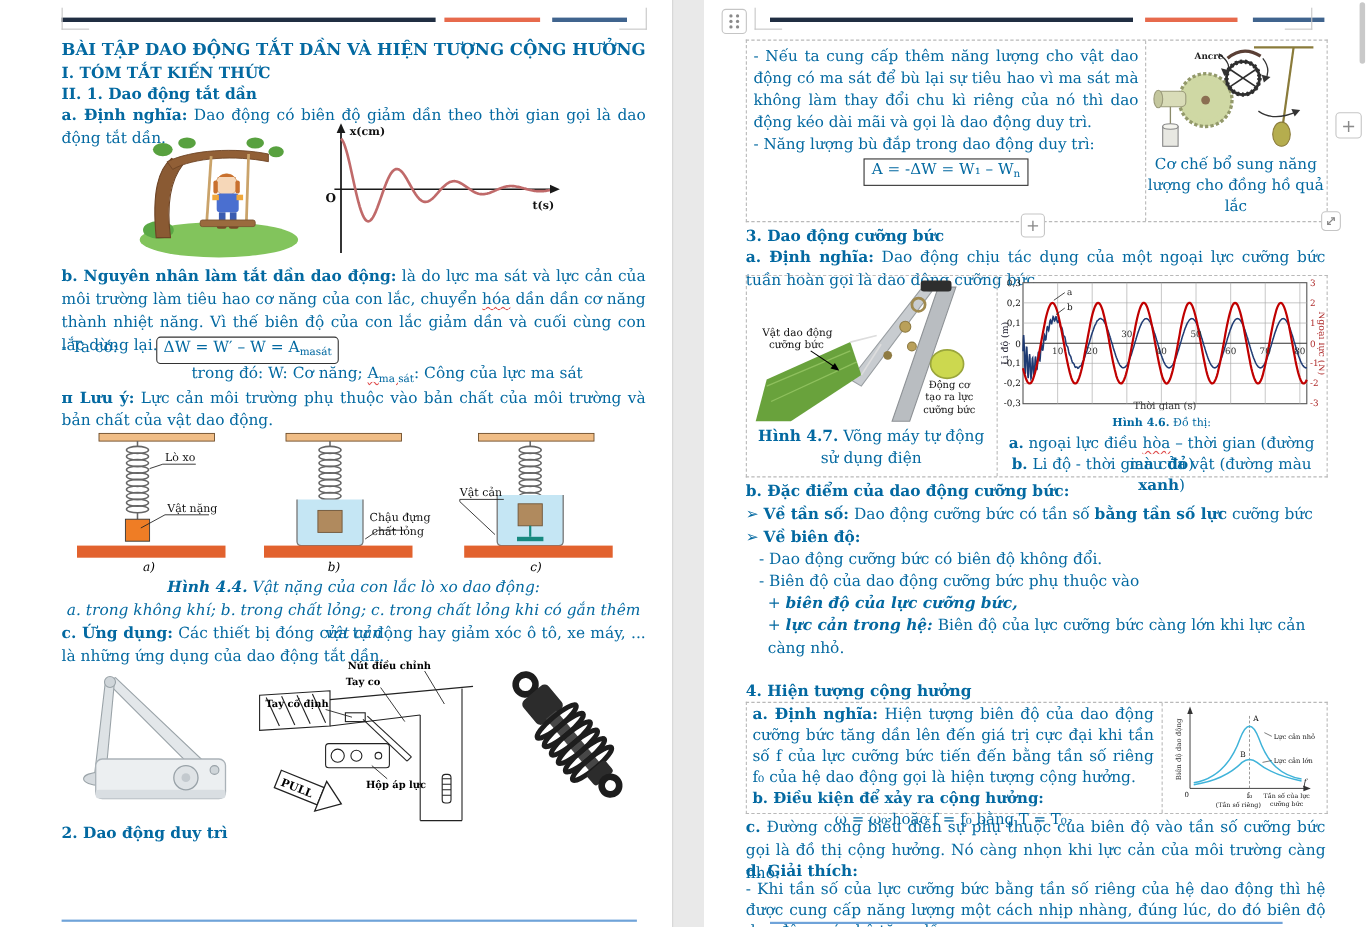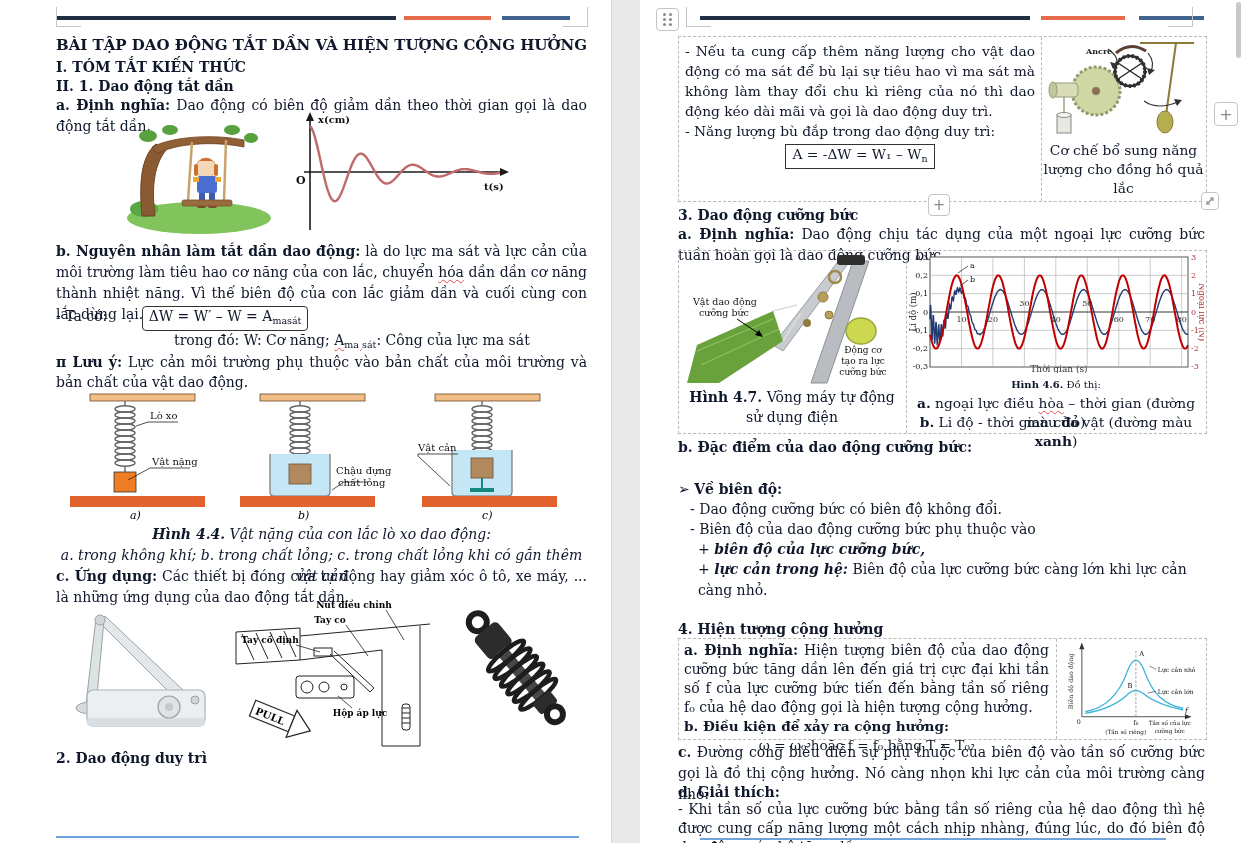--- a/index.html
+++ b/index.html
@@ -1,19 +1,19 @@
 <!DOCTYPE html>
 <html><head>
 <meta charset="utf-8">
 <style>
   html,body{margin:0;padding:0;width:1242px;height:843px;overflow:hidden;background:#fff;position:relative}
   .page{position:absolute;top:0;height:843px;background:#fff}
   .gap{position:absolute;top:0;height:843px;background:#e9e9e9;border-left:1px solid #d6d6d6;border-right:1px solid #d6d6d6}
   .ab{position:absolute}
-  .t{font-family:"DejaVu Serif",serif;font-size:14px;line-height:21px;color:#0f172a;text-align:justify}
+  .t{font-family:"DejaVu Serif",serif;font-size:14px;line-height:21px;color:#0369a1;text-align:justify}
   .hd{font-weight:bold;text-align:left}
   .ctr{text-align:center}
   .b{font-weight:bold}.it{font-style:italic}
   .wavy{text-decoration-line:underline;text-decoration-style:wavy;text-decoration-color:#e04e4e;text-decoration-thickness:1px;text-underline-offset:2px}
   sub{font-size:9.5px;vertical-align:-3px}
   .fbox{display:inline-block;border:1px solid #333;padding:0 6px;border-radius:4px;line-height:19px}
   .fbox2{display:inline-block;border:1px solid #333;padding:0 6px;line-height:19px}
   .bar{position:absolute;top:16px;height:4px}
   .cmL{position:absolute;width:24px;height:19px;border-left:1px solid #c6c6c6;border-bottom:1px solid #c6c6c6}
   .cmR{position:absolute;width:24px;height:19px;border-right:1px solid #c6c6c6;border-bottom:1px solid #c6c6c6}
@@ -399,20 +399,23 @@
       <div class="t ctr" style="position:absolute;left:0;top:143px;width:298px;font-size:13.8px;line-height:19px">
         <span class="b">a.</span><span> ngoại lực điều </span><span class="wavy">hòa</span><span> – thời gian (đường màu </span><span class="b">đỏ</span><span>)</span>
       </div>
       <div class="t ctr" style="position:absolute;left:0;top:162px;width:298px;font-size:13.8px;line-height:19px">
         <span class="b">b.</span><span> Li độ - thời gian của vật (đường màu </span><span class="b">xanh</span><span>)</span>
       </div>
     </div>
   </div>
 
   <div class="ab t hd" style="left:38px;top:437px;width:527px">b. Đặc điểm của dao động cưỡng bức:</div>
+  <div class="ab t" style="left:38px;top:458px;width:527px;text-align:left">
+    <span>➢ </span><span class="b">Về tần số:</span><span> Dao động cưỡng bức có tần số </span><span class="b">bằng tần số lực</span><span> cưỡng bức</span>
+  </div>
   <div class="ab t" style="left:38px;top:479px;width:527px;text-align:left">
     <span>➢ </span><span class="b">Về biên độ:</span>
   </div>
   <div class="ab t" style="left:50px;top:499px;width:515px;text-align:left">- Dao động cưỡng bức có biên độ không đổi.</div>
   <div class="ab t" style="left:50px;top:519px;width:515px;text-align:left">- Biên độ của dao động cưỡng bức phụ thuộc vào</div>
   <div class="ab t" style="left:58px;top:539px;width:507px;text-align:left">
     <span>+ </span><span class="b it">biên độ của lực cưỡng bức,</span>
   </div>
   <div class="ab t" style="left:58px;top:559px;width:507px;text-align:left">
     <span>+ </span><span class="b it">lực cản trong hệ:</span><span> Biên độ của lực cưỡng bức càng lớn khi lực cản càng nhỏ.</span>

